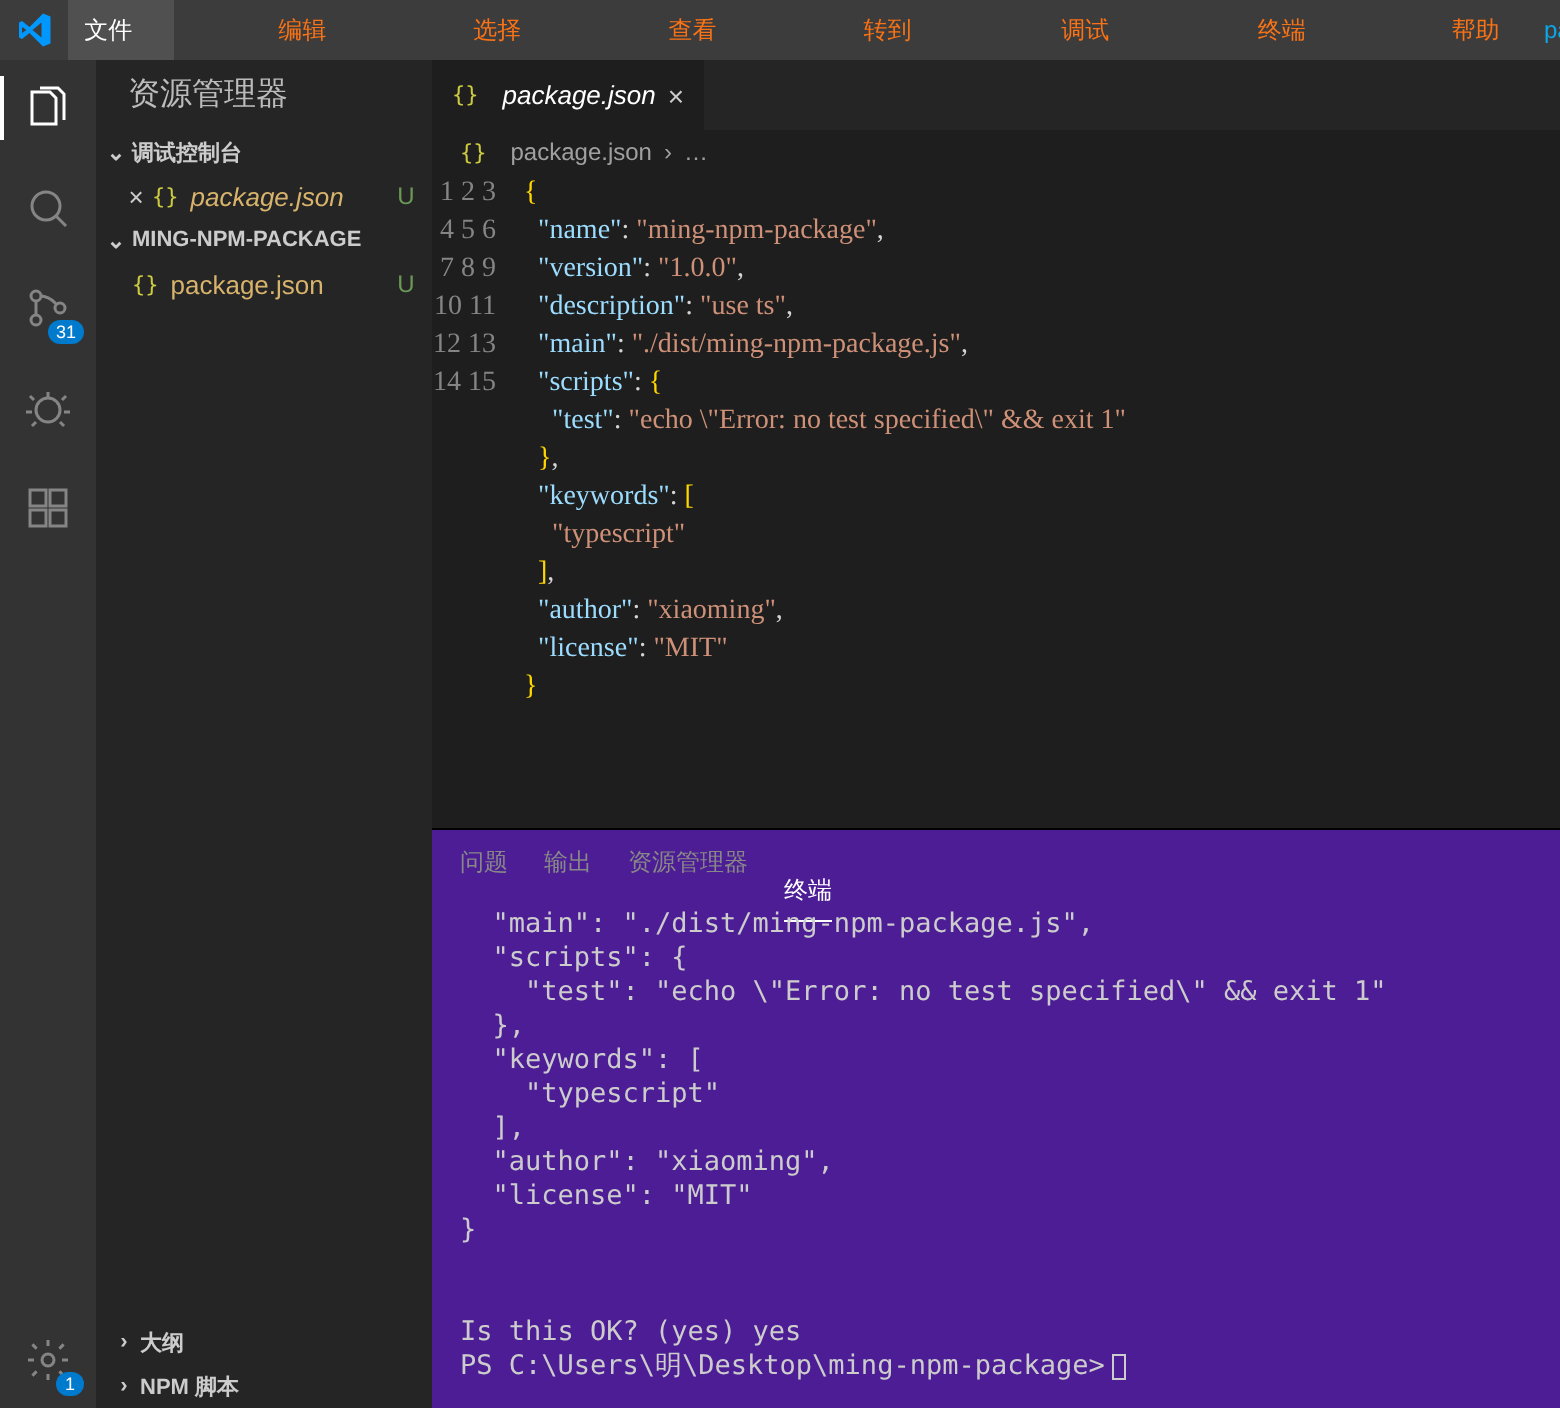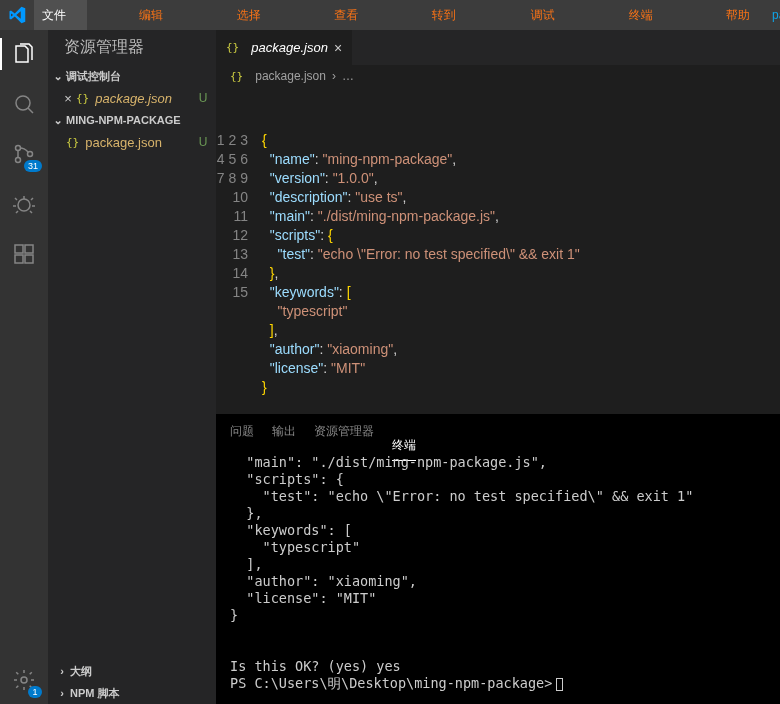--- a/index.html
+++ b/index.html
@@ -76,29 +76,29 @@
     display:flex; align-items:center; background:#1e1e1e;
     padding:0 10px; border-right:1px solid #252526; gap:6px;
     font-size:13px;
   }
   .tab .tabname { font-style:italic; color:#ffffff;}
   .tab .tabclose { color:#ccc; font-size:14px;}
   .breadcrumb {
     height:22px; display:flex; align-items:center; gap:6px;
     padding-left:14px; color:#a0a0a0; font-size:12px;
   }
-  .editor { flex:1; display:flex; font-family:Liberation Sans, sans-serif; font-size:14px; line-height:19px; min-height:0; overflow:hidden;margin-top:44px;}
+  .editor { flex:1; display:flex; font-family:Liberation Serif, serif; font-size:14px; line-height:19px; min-height:0; overflow:hidden;}
   .gutter { width:46px; text-align:right; color:#858585; padding-right:14px; user-select:none;}
   .code { flex:1; white-space:pre; color:#d4d4d4;}
   .tok-brace { color:#ffd700;}
   .tok-key { color:#9cdcfe;}
   .tok-punc { color:#d4d4d4;}
   .tok-str { color:#ce9178;}
   .panel {
-    height:290px; border-top:1px solid #000; background:#000000;
+    height:290px; border-top:1px solid #000; background:#4c1d95;
     display:flex; flex-direction:column;
   }
   .panel-tabs {
     height:33px; display:flex; align-items:center; gap:18px;
     padding:0 14px; color:#888; font-size:12px;
   }
   .panel-tabs .pt { padding:6px 0;}
   .panel-tabs .pt.active { color:#fff; border-bottom:1px solid #fff;margin-top:28px;}
   .terminal {
     flex:1; padding:6px 14px; font-family:Consolas,monospace; font-size:13.5px; line-height:17px;

